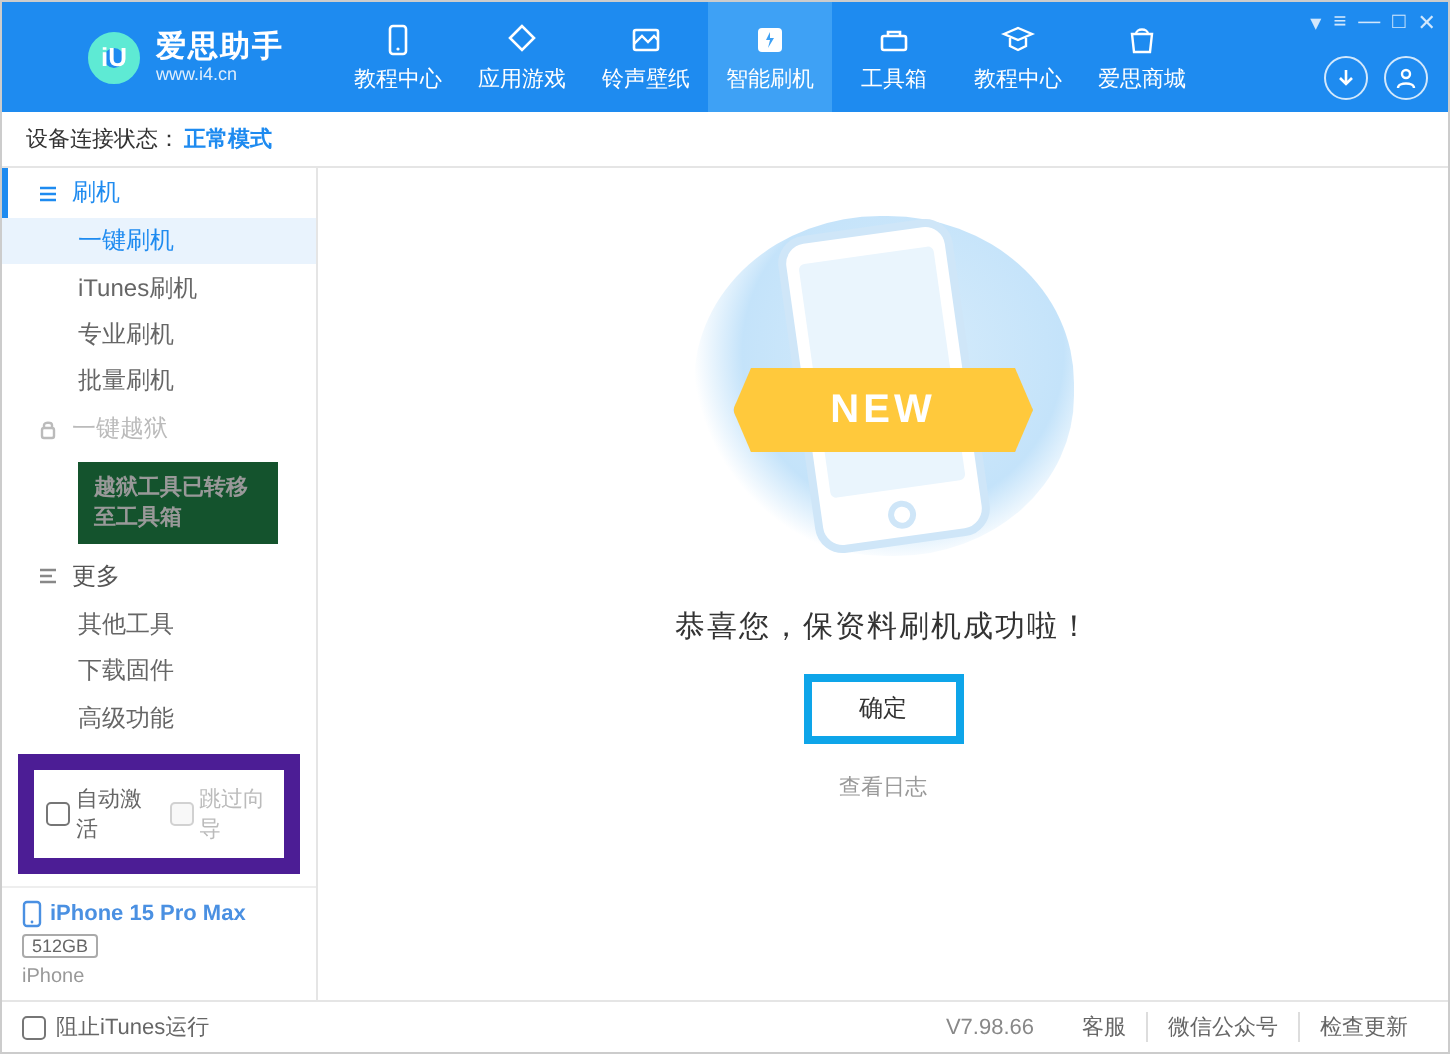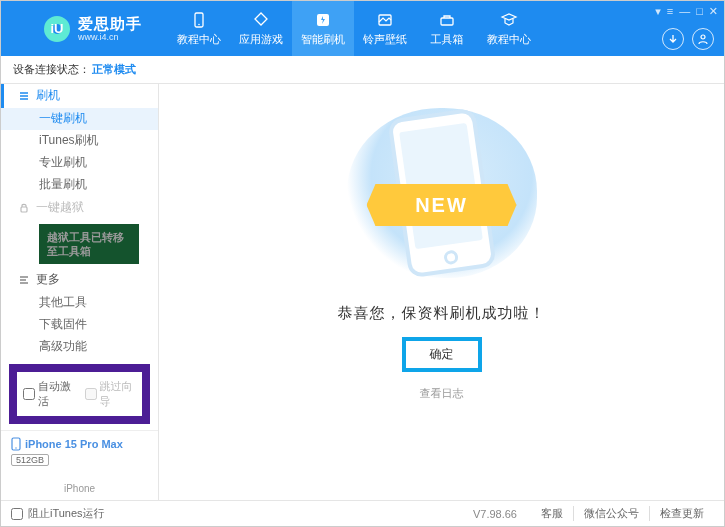--- a/index.html
+++ b/index.html
@@ -32,21 +32,21 @@
 .side-section { display: flex; align-items: center; height: 30px; padding-left: 14px; border-left: 3px solid transparent; cursor: pointer; gap: 6px; }
 .side-section.top { border-left-color: #1e8bf0; color: #1e8bf0; }
 .side-child { height: 28px; display: flex; align-items: center; padding-left: 38px; cursor: pointer; color: #666; }
 .side-child.active { background: #e9f3fd; color: #1e8bf0; }
 .side-note { margin: 4px 0 4px 38px; background: #14532d; color: #999; font-size: 11px; padding: 6px 8px; width: 100px; line-height: 1.3; font-weight: bold; }
 .side-checks { margin: 6px 8px; border: 8px solid #4c1d95; padding: 7px 6px; display: flex; gap: 10px; font-size: 11px; color: #666; }
 .side-checks label { display:flex; align-items:center; gap:3px; }
 .side-checks .dim { color: #bbb; }
 .device-block { padding: 6px 10px; border-top: 1px solid #eee; font-size: 11px; color: #4a90e2; }
 .device-block .cap { display:inline-block; border:1px solid #aaa; color:#666; font-size:9px; padding:0 4px; margin-top:3px; border-radius:2px;}
-.device-block .dtype { color:#999; font-size:10px; margin-top:17px;text-align:center;}
+.device-block .dtype { color:#999; font-size:10px; margin-top:4px;}
 
 
 .main { flex: 1; display: flex; flex-direction: column; align-items: center; padding-top: 14px; }
 .illus { width: 200px; height: 190px; position: relative; display:flex; align-items:center; justify-content:center; }
 .blob { position:absolute; width: 190px; height: 170px; background: radial-gradient(circle at 55% 40%, #d7ecfb 0%, #c4e3fa 55%, rgba(255,255,255,0) 72%); border-radius: 50% 50% 48% 52%; }
 .phone { position: relative; width: 88px; height: 160px; background: #fff; border: 4px solid #cfe6f8; border-radius: 14px; transform: rotate(-8deg); display:flex; flex-direction:column; align-items:center; }
 .phone-screen { width: 68px; height: 118px; background: #eaf5fd; margin-top: 10px; border-radius: 3px; }
 .phone-btn { width: 14px; height: 14px; border: 3px solid #cfe6f8; border-radius: 50%; margin-top: 6px; }
 .ribbon { position:absolute; top: 86px; left: 50%; transform: translateX(-50%); width: 150px; height: 42px; background: #ffc93c; display:flex; align-items:center; justify-content:center; color:#fff; font-weight:bold; font-size:20px; letter-spacing:2px; clip-path: polygon(6% 0, 94% 0, 100% 50%, 94% 100%, 6% 100%, 0 50%); box-shadow: 0 2px 5px rgba(0,0,0,0.15); }
 .success-text { font-size: 15px; color: #333; margin-top: 16px; letter-spacing: 1px; }
@@ -88,55 +88,64 @@
         <span>教程中心</span>
       </div>
       <div class="nav-item">
         <span class="nav-icon">
             <svg width="18" height="18" viewBox="0 0 18 18">
               <path d="M9 2 L3 8 L9 14 L15 8 Z" fill="none" stroke="#fff" stroke-width="1.3"></path>
             </svg>
           </span>
         <span>应用游戏</span>
       </div>
+      <div class="nav-item">
+        <span class="nav-icon">
+            <svg width="18" height="18" viewBox="0 0 18 18">
+              <rect x="3" y="4" width="12" height="10" rx="1" fill="none" stroke="#fff" stroke-width="1.3"></rect>
+              <path d="M3 11 L7 7 L10 10 L13 7 L15 9" fill="none" stroke="#fff" stroke-width="1.2"></path>
+            </svg>
+          </span>
+        <span>铃声壁纸</span>
+      </div>
       <div class="nav-item active">
         <span class="nav-icon">
             <svg width="18" height="18" viewBox="0 0 18 18">
               <rect x="3" y="3" width="12" height="12" rx="2" fill="#fff"></rect>
               <path d="M9 5 L7 9 L9 9 L8 13 L11 8 L9 8 Z" fill="#3ea1f5"></path>
             </svg>
           </span>
         <span>智能刷机</span>
       </div>
       <div class="nav-item">
         <span class="nav-icon">
             <svg width="18" height="18" viewBox="0 0 18 18">
-              <rect x="3" y="4" width="12" height="10" rx="1" fill="none" stroke="#fff" stroke-width="1.3"></rect>
-              <path d="M3 11 L7 7 L10 10 L13 7 L15 9" fill="none" stroke="#fff" stroke-width="1.2"></path>
-            </svg>
-          </span>
-        <span>铃声壁纸</span>
-      </div>
-      <div class="nav-item">
-        <span class="nav-icon">
-            <svg width="18" height="18" viewBox="0 0 18 18">
               <rect x="3" y="7" width="12" height="7" rx="1" fill="none" stroke="#fff" stroke-width="1.3"></rect>
               <path d="M6 7 V5 H12 V7" fill="none" stroke="#fff" stroke-width="1.3"></path>
             </svg>
           </span>
         <span>工具箱</span>
       </div>
       <div class="nav-item">
         <span class="nav-icon">
             <svg width="18" height="18" viewBox="0 0 18 18">
               <path d="M2 6 L9 3 L16 6 L9 9 Z" fill="none" stroke="#fff" stroke-width="1.2"></path>
               <path d="M5 8 V12 L9 14 L13 12 V8" fill="none" stroke="#fff" stroke-width="1.2"></path>
             </svg>
           </span>
         <span>教程中心</span>
+      </div>
+      <div class="nav-item">
+        <span class="nav-icon">
+            <svg width="18" height="18" viewBox="0 0 18 18">
+              <path d="M4 6 H14 L13 15 H5 Z" fill="none" stroke="#fff" stroke-width="1.2"></path>
+              <path d="M6 6 C6 3 12 3 12 6" fill="none" stroke="#fff" stroke-width="1.2"></path>
+            </svg>
+          </span>
+        <span>爱思商城</span>
       </div>
     </div>
     <div class="header-controls">
       <span>▾</span>
       <span>≡</span>
       <span>—</span>
       <span>□</span>
       <span>✕</span>
     </div>
     <div class="header-round">

